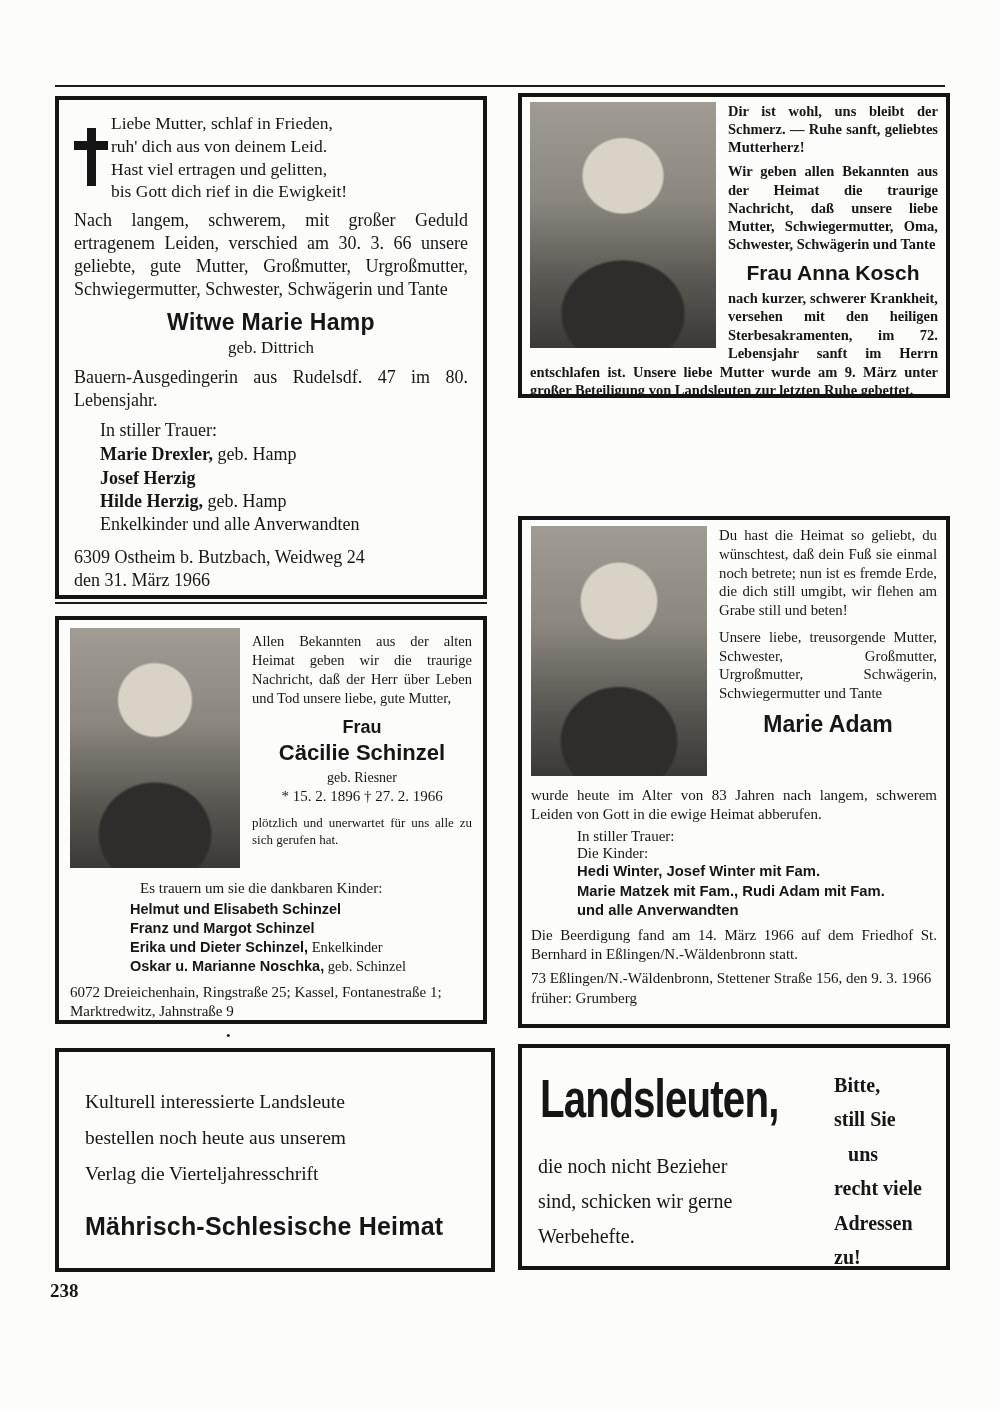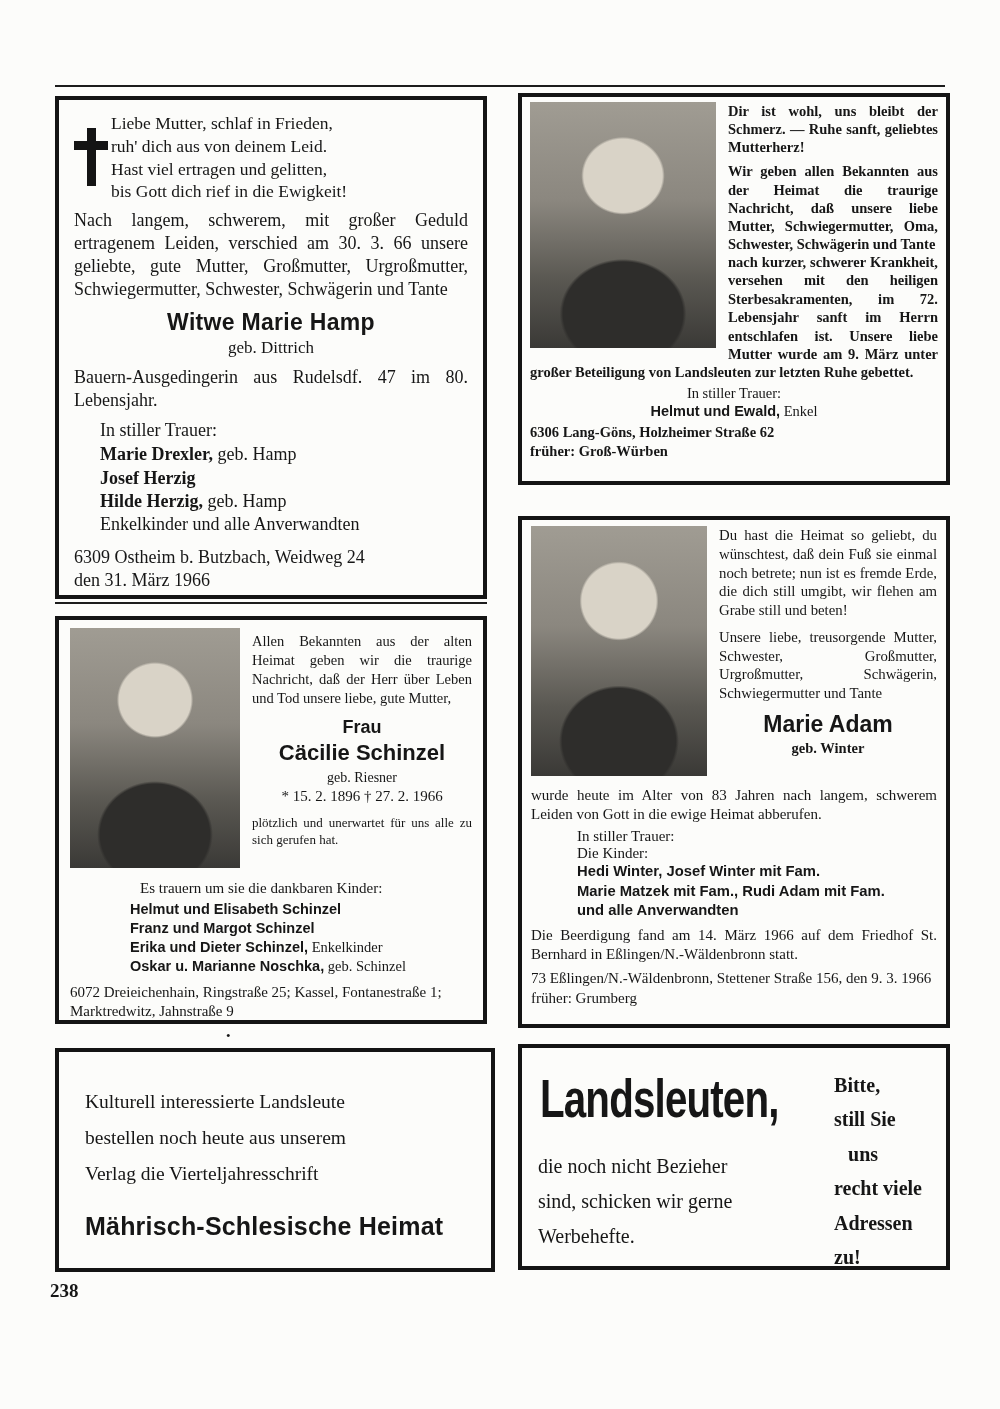--- a/index.html
+++ b/index.html
@@ -7,21 +7,21 @@
         font-family:"Liberation Serif",serif;margin:0 auto;overflow:hidden;}
   .rule{position:absolute;background:#1c1c1c;}
   .box{position:absolute;border:4px solid #141414;background:#fcfcfa;box-sizing:border-box;overflow:hidden;}
   .sans{font-family:"Liberation Sans",sans-serif;}
   .b{font-weight:bold;}
   .jus{text-align:justify;}
   .ctr{text-align:center;}
 
   
   #box-hamp{left:55px;top:96px;width:432px;height:503px;padding:12px 15px 8px 15px;}
-  #box-kosch{left:518px;top:93px;width:432px;height:392px;padding:5px 8px;}
+  #box-kosch{left:518px;top:93px;width:432px;height:305px;padding:5px 8px;}
   #box-schinzel{left:55px;top:616px;width:432px;height:408px;padding:8px 11px;}
   #box-adam{left:518px;top:516px;width:432px;height:512px;padding:6px 9px;}
   #box-ad-left{left:55px;top:1048px;width:440px;height:224px;padding:32px 26px;}
   #box-ad-right{left:518px;top:1044px;width:432px;height:226px;padding:14px 16px;}
 
   
   .verse-row{display:flex;gap:1px;align-items:center;margin-bottom:6px;}
   .cross-wrap{flex:0 0 36px;padding-top:2px;}
   .verse{font-size:17.5px;line-height:1.3;}
   .hamp-intro{font-size:18px;line-height:1.28;margin:4px 0 6px 0;}
@@ -127,20 +127,21 @@
     <div class="hamp-addr">
       <span>6309 Ostheim b. Butzbach, Weidweg 24</span><br>
       <span>den 31. März 1966</span>
     </div>
   </div>
 
   <div class="box" id="box-kosch">
     <div class="photo" id="photo-kosch"></div>
     <div class="k-verse">Dir ist wohl, uns bleibt der Schmerz. — Ruhe sanft, geliebtes Mutterherz!</div>
     <div class="k-intro">Wir geben allen Bekannten aus der Heimat die traurige Nachricht, daß unsere liebe Mutter, Schwiegermutter, Oma, Schwester, Schwägerin und Tante</div>
+    <div class="k-name sans b">Frau Anna Kosch</div>
     <div class="k-body">nach kurzer, schwerer Krankheit, versehen mit den heiligen Sterbesakramenten, im 72. Lebensjahr sanft im Herrn entschlafen ist. Unsere liebe Mutter wurde am 9. März unter großer Beteiligung von Landsleuten zur letzten Ruhe gebettet.</div>
     <div style="clear:both;"></div>
     <div class="k-trauer">In stiller Trauer:</div>
     <div class="k-mourner"><span class="b sans">Helmut und Ewald,</span><span> Enkel</span></div>
     <div class="k-addr">6306 Lang-Göns, Holzheimer Straße 62</div>
     <div class="k-addr" style="margin-top:0;">früher: Groß-Würben</div>
   </div>
 
   <div class="box" id="box-schinzel">
     <div class="photo" id="photo-schinzel"></div>
@@ -158,21 +159,20 @@
     <div class="s-mourner"><span class="b sans">Oskar u. Marianne Noschka,</span><span> geb. Schinzel</span></div>
     <div class="s-addr">6072 Dreieichenhain, Ringstraße 25; Kassel, Fontanestraße 1; Marktredwitz, Jahnstraße 9</div>
     <div class="s-former">früher: Hermesdorf</div>
   </div>
 
   <div class="box" id="box-adam">
     <div class="photo" id="photo-adam"></div>
     <div class="a-verse">Du hast die Heimat so geliebt, du wünschtest, daß dein Fuß sie einmal noch betrete; nun ist es fremde Erde, die dich still umgibt, wir flehen am Grabe still und beten!</div>
     <div class="a-intro">Unsere liebe, treusorgende Mutter, Schwester, Großmutter, Urgroßmutter, Schwägerin, Schwiegermutter und Tante</div>
     <div class="a-name sans b">Marie Adam</div>
-    <div class="a-maiden b">geb. Winter</div>
     <div style="clear:both;"></div>
     <div class="a-body">wurde heute im Alter von 83 Jahren nach langem, schwerem Leiden von Gott in die ewige Heimat abberufen.</div>
     <div class="a-trauer">In stiller Trauer:</div>
     <div class="a-kinder">Die Kinder:</div>
     <div class="a-mourner"><span class="b sans">Hedi Winter, Josef Winter mit Fam.</span><span></span></div>
     <div class="a-mourner"><span class="b sans">Marie Matzek mit Fam., Rudi Adam mit Fam.</span><span></span></div>
     <div class="a-mourner"><span class="b sans">und alle Anverwandten</span><span></span></div>
     <div class="a-funeral">Die Beerdigung fand am 14. März 1966 auf dem Friedhof St. Bernhard in Eßlingen/N.-Wäldenbronn statt.</div>
     <div class="a-addr">73 Eßlingen/N.-Wäldenbronn, Stettener Straße 156, den 9. 3. 1966</div>
     <div class="a-former">früher: Grumberg</div>

